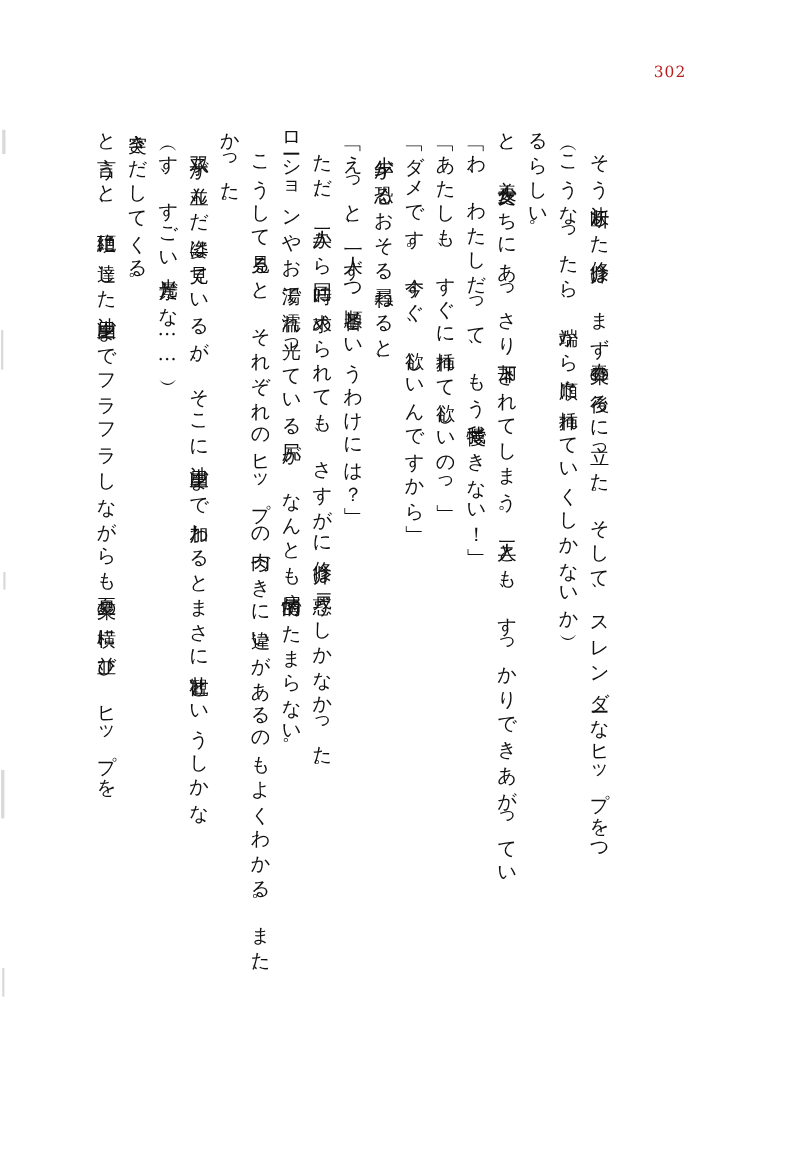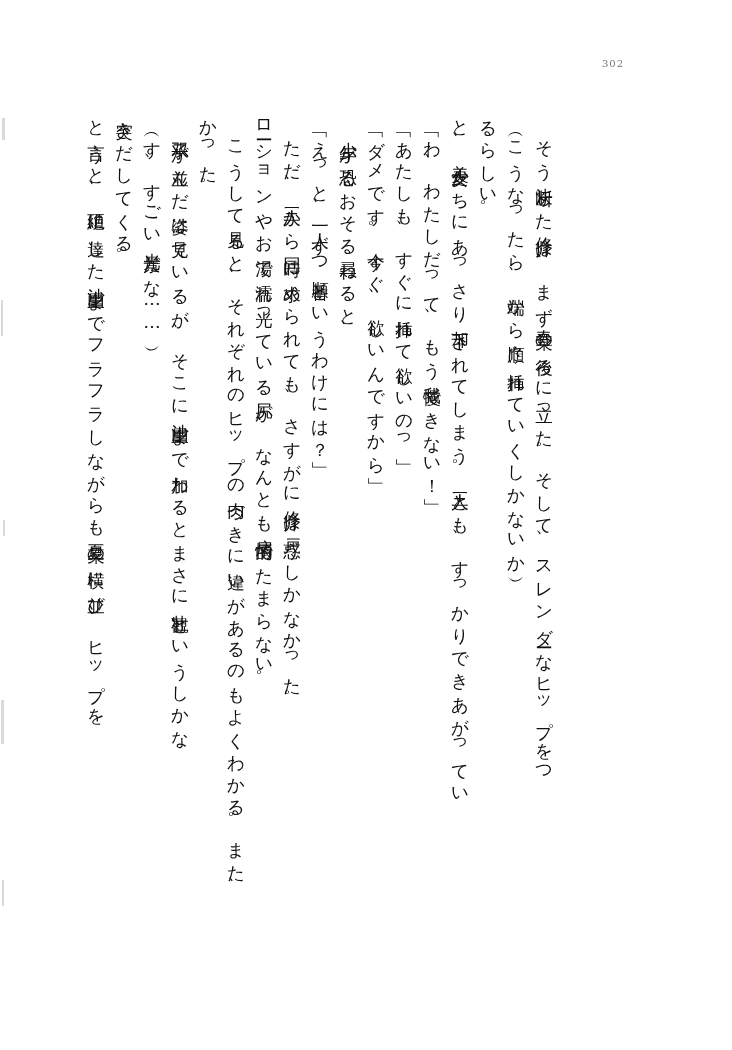--- a/index.html
+++ b/index.html
@@ -31,22 +31,22 @@
 
   .page {
     position: absolute;
     inset: 0;
   }
 
   .page-number {
     position: absolute;
     top: 58px;
     right: 108px;
-    font-size: 10px;
-    color: #737373;
+    font-size: 14px;
+    color: #b91c1c;
     letter-spacing: 1px;
     font-family: "DejaVu Serif", "Liberation Serif", serif;
   }
 
   
   .text-block {
     position: absolute;
     top: 108px;
     right: 96px;
     height: 850px;

